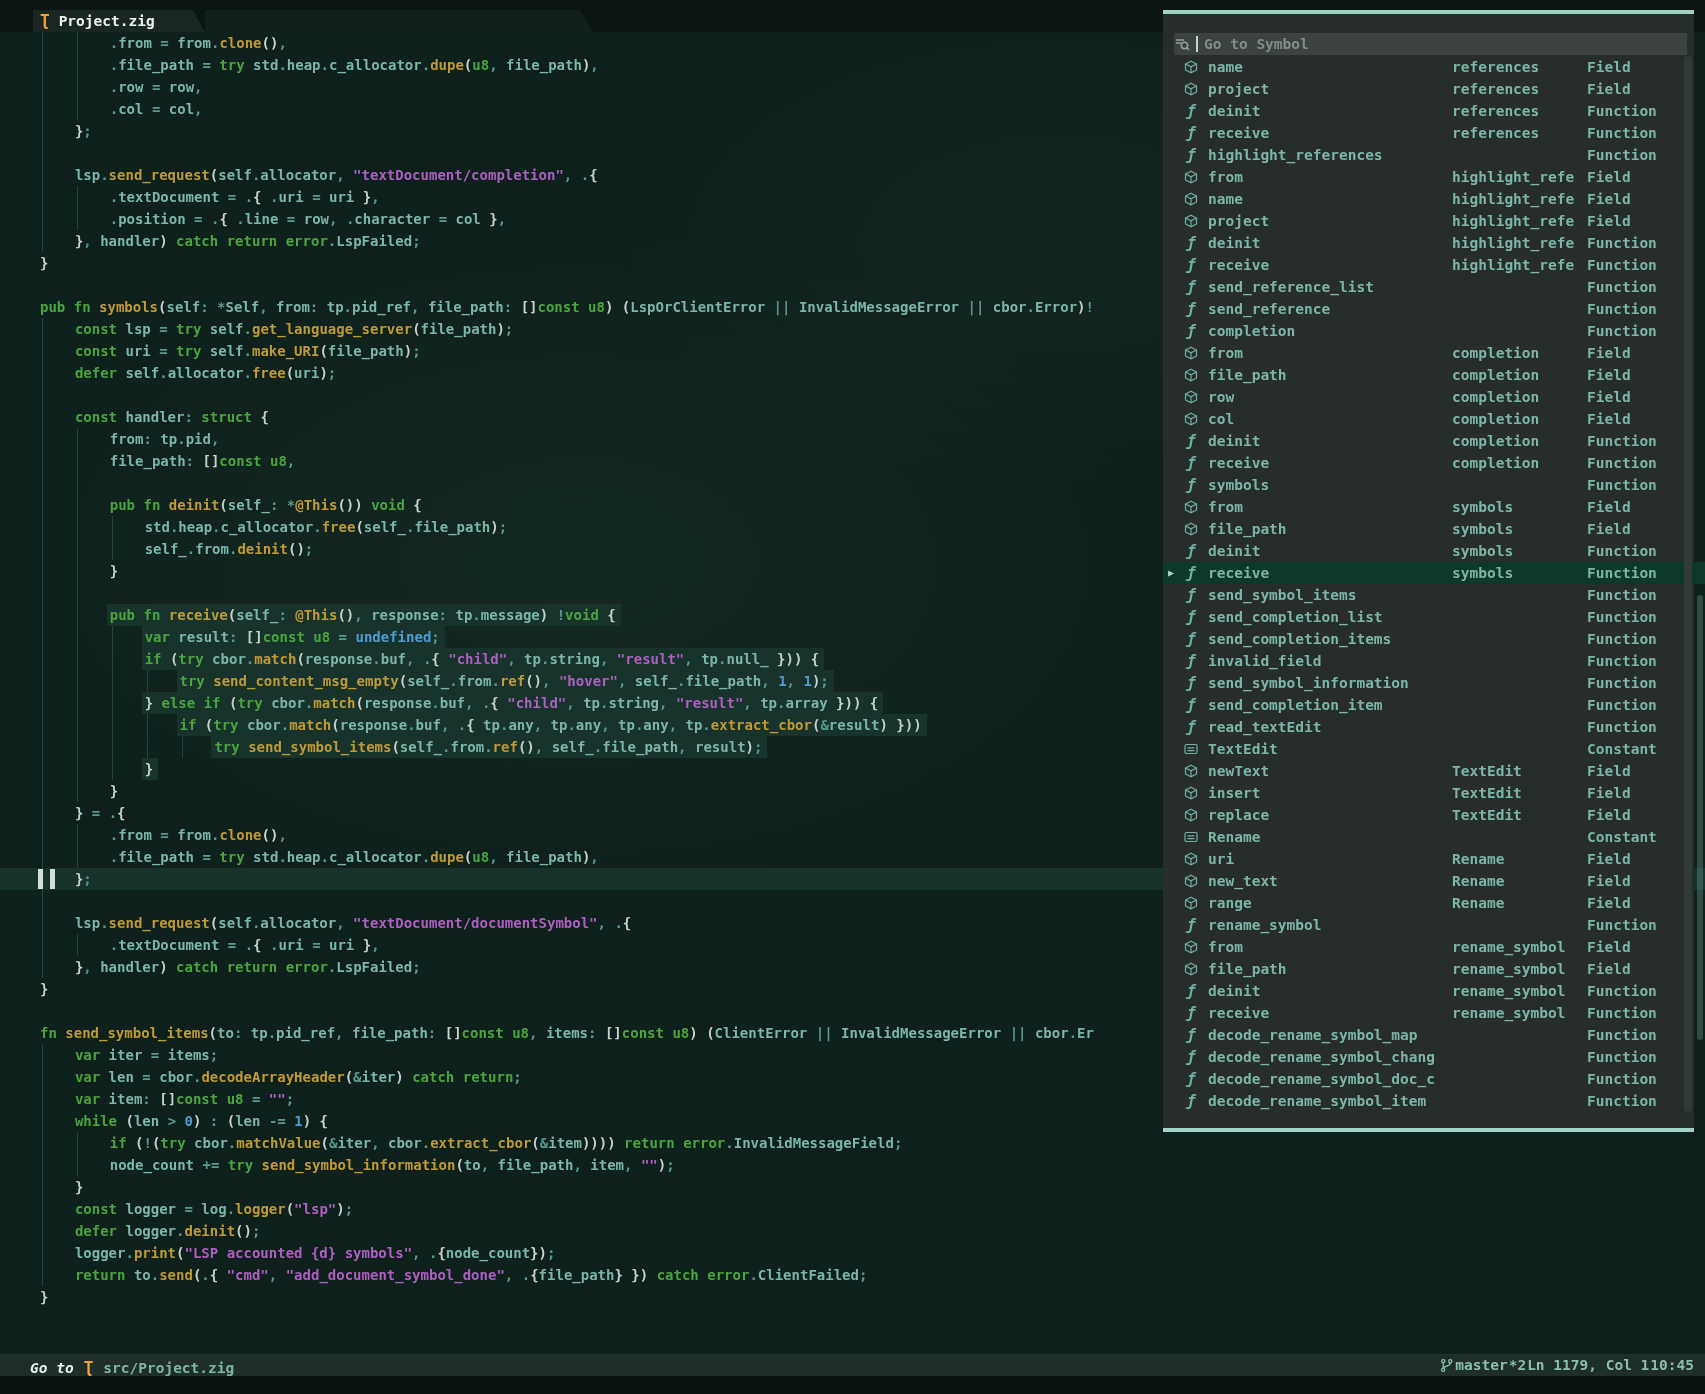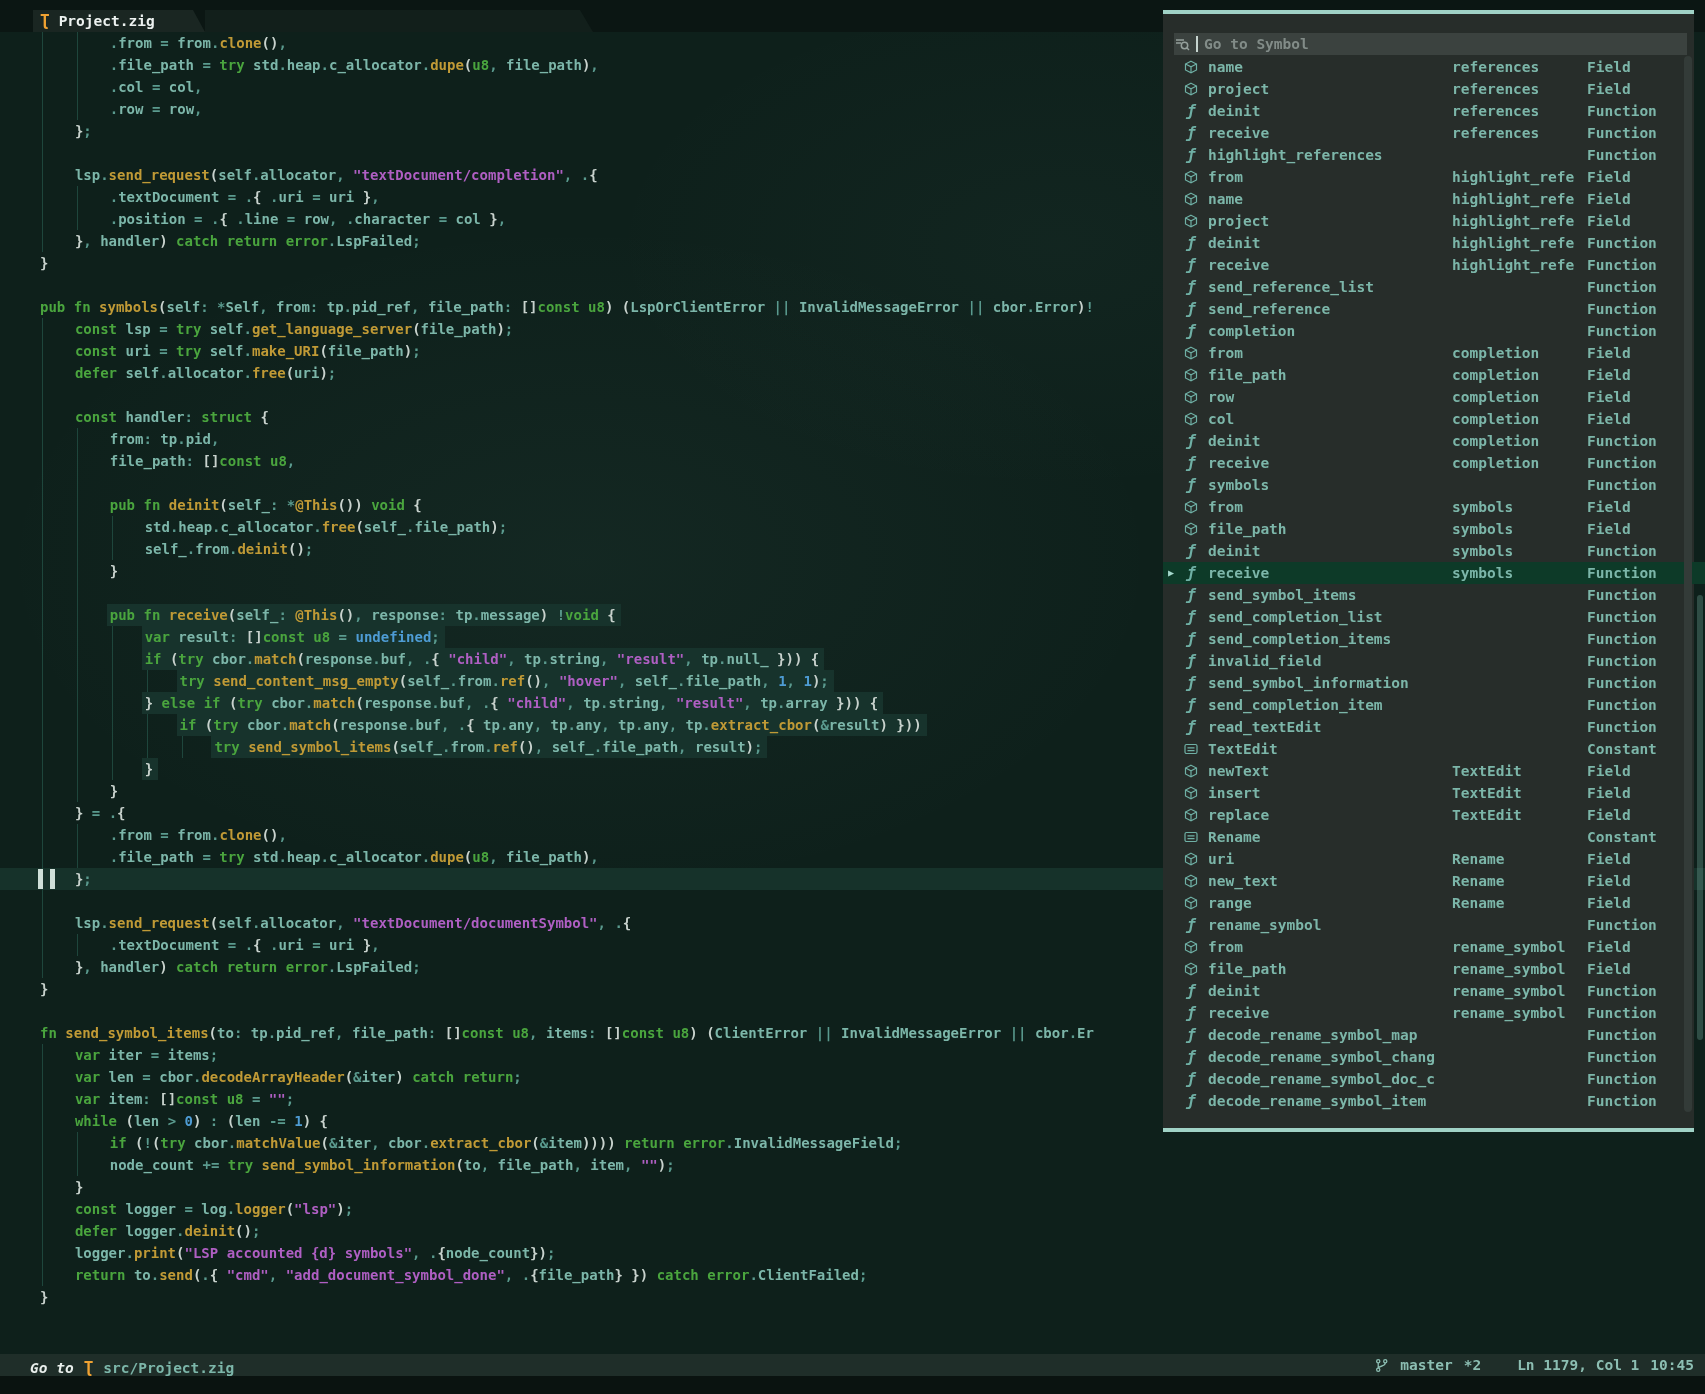--- a/index.html
+++ b/index.html
@@ -50,23 +50,23 @@
   .ct{position:absolute;left:289px;top:0}
   .kd{position:absolute;left:424px;top:0}
   .panel-scroll{position:absolute;left:521px;top:42px;width:8px;height:1056px;background:#333b38;border-radius:4px}
 
   
   .statusbar{position:absolute;left:0;top:1354px;width:1705px;height:22px;background:#1f2e29;
              font-size:14.5px;color:#8cbeb2}
   .sb-left{position:absolute;left:30px;top:0;height:28px;display:flex;align-items:center;gap:10px}
   .mode{color:#e9efec;font-style:italic}
   .sb-file{color:#7cb6a9}
-  .sb-right{position:absolute;right:11px;top:0;height:22px;display:flex;align-items:center;gap:11px}
+  .sb-right{position:absolute;right:11px;top:0;height:22px;display:flex;align-items:center;gap:1px}
   .branch-icon svg{width:15px;height:15px;display:block}
-  .sb-pos{margin-left:25px}
+  .sb-pos{}
   .bottom-strip{position:absolute;left:0;top:1376px;width:1705px;height:18px;background:#0a1310}
 
   .scroll-thumb{position:absolute;right:2px;top:595px;width:6px;height:445px;
                 background:rgba(127,183,170,.3);border-radius:3px}
 </style>
 </head>
 <body>
 
 <div class="screen">
 
@@ -76,22 +76,22 @@
       <span class="zig-glyph">Ʈ</span>
       <span>Project.zig</span>
     </div>
   </div>
 
   <div class="code-area">
     <div class="bg-shade"></div>
     <div id="code">
         <div class="line"><span class="guide" style="left: 42px;"></span><span class="guide" style="left: 76.88px;"></span><span class="code-text" style="left: 109.76px;"><span class="o">.</span><span class="id">from</span> <span class="o">=</span> <span class="id">from</span><span class="o">.</span><span class="f">clone</span><span class="p">(</span><span class="p">)</span><span class="o">,</span></span></div>
         <div class="line"><span class="guide" style="left: 42px;"></span><span class="guide" style="left: 76.88px;"></span><span class="code-text" style="left: 109.76px;"><span class="o">.</span><span class="id">file_path</span> <span class="o">=</span> <span class="k">try</span> <span class="id">std</span><span class="o">.</span><span class="id">heap</span><span class="o">.</span><span class="id">c_allocator</span><span class="o">.</span><span class="f">dupe</span><span class="p">(</span><span class="k">u8</span><span class="o">,</span> <span class="id">file_path</span><span class="p">)</span><span class="o">,</span></span></div>
+        <div class="line"><span class="guide" style="left: 42px;"></span><span class="guide" style="left: 76.88px;"></span><span class="code-text" style="left: 109.76px;"><span class="o">.</span><span class="id">row</span> <span class="o">=</span> <span class="id">row</span><span class="o">,</span></span></div>
         <div class="line"><span class="guide" style="left: 42px;"></span><span class="guide" style="left: 76.88px;"></span><span class="code-text" style="left: 109.76px;"><span class="o">.</span><span class="id">col</span> <span class="o">=</span> <span class="id">col</span><span class="o">,</span></span></div>
-        <div class="line"><span class="guide" style="left: 42px;"></span><span class="guide" style="left: 76.88px;"></span><span class="code-text" style="left: 109.76px;"><span class="o">.</span><span class="id">row</span> <span class="o">=</span> <span class="id">row</span><span class="o">,</span></span></div>
         <div class="line"><span class="guide" style="left: 42px;"></span><span class="code-text" style="left: 74.88px;"><span class="p">}</span><span class="o">;</span></span></div>
         <div class="line"><span class="guide" style="left: 42px;"></span></div>
         <div class="line"><span class="guide" style="left: 42px;"></span><span class="code-text" style="left: 74.88px;"><span class="id">lsp</span><span class="o">.</span><span class="f">send_request</span><span class="p">(</span><span class="id">self</span><span class="o">.</span><span class="id">allocator</span><span class="o">,</span> <span class="s">"textDocument/completion"</span><span class="o">,</span> <span class="o">.</span><span class="p">{</span></span></div>
         <div class="line"><span class="guide" style="left: 42px;"></span><span class="guide" style="left: 76.88px;"></span><span class="code-text" style="left: 109.76px;"><span class="o">.</span><span class="id">textDocument</span> <span class="o">=</span> <span class="o">.</span><span class="p">{</span> <span class="o">.</span><span class="id">uri</span> <span class="o">=</span> <span class="id">uri</span> <span class="p">}</span><span class="o">,</span></span></div>
         <div class="line"><span class="guide" style="left: 42px;"></span><span class="guide" style="left: 76.88px;"></span><span class="code-text" style="left: 109.76px;"><span class="o">.</span><span class="id">position</span> <span class="o">=</span> <span class="o">.</span><span class="p">{</span> <span class="o">.</span><span class="id">line</span> <span class="o">=</span> <span class="id">row</span><span class="o">,</span> <span class="o">.</span><span class="id">character</span> <span class="o">=</span> <span class="id">col</span> <span class="p">}</span><span class="o">,</span></span></div>
         <div class="line"><span class="guide" style="left: 42px;"></span><span class="code-text" style="left: 74.88px;"><span class="p">}</span><span class="o">,</span> <span class="id">handler</span><span class="p">)</span> <span class="k">catch</span> <span class="k">return</span> <span class="k">error</span><span class="o">.</span><span class="id">LspFailed</span><span class="o">;</span></span></div>
         <div class="line"><span class="code-text" style="left: 40px;"><span class="p">}</span></span></div>
         <div class="line"></div>
         <div class="line"><span class="code-text" style="left: 40px;"><span class="k">pub</span> <span class="k">fn</span> <span class="f">symbols</span><span class="p">(</span><span class="id">self</span><span class="o">:</span> <span class="o">*</span><span class="id">Self</span><span class="o">,</span> <span class="id">from</span><span class="o">:</span> <span class="id">tp</span><span class="o">.</span><span class="id">pid_ref</span><span class="o">,</span> <span class="id">file_path</span><span class="o">:</span> <span class="p">[</span><span class="p">]</span><span class="k">const</span> <span class="k">u8</span><span class="p">)</span> <span class="p">(</span><span class="id">LspOrClientError</span> <span class="o">|</span><span class="o">|</span> <span class="id">InvalidMessageError</span> <span class="o">|</span><span class="o">|</span> <span class="id">cbor</span><span class="o">.</span><span class="id">Error</span><span class="p">)</span><span class="o">!</span></span></div>
         <div class="line"><span class="guide" style="left: 42px;"></span><span class="code-text" style="left: 74.88px;"><span class="k">const</span> <span class="id">lsp</span> <span class="o">=</span> <span class="k">try</span> <span class="id">self</span><span class="o">.</span><span class="f">get_language_server</span><span class="p">(</span><span class="id">file_path</span><span class="p">)</span><span class="o">;</span></span></div>

